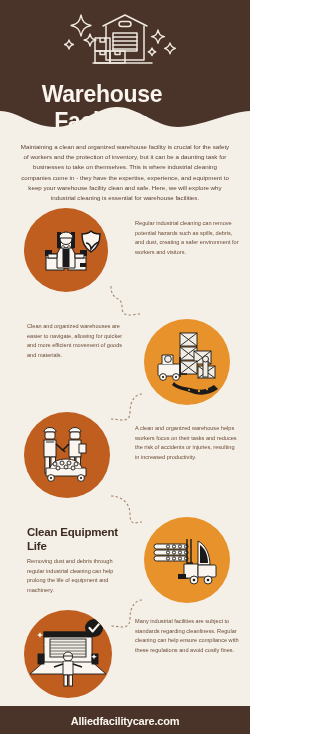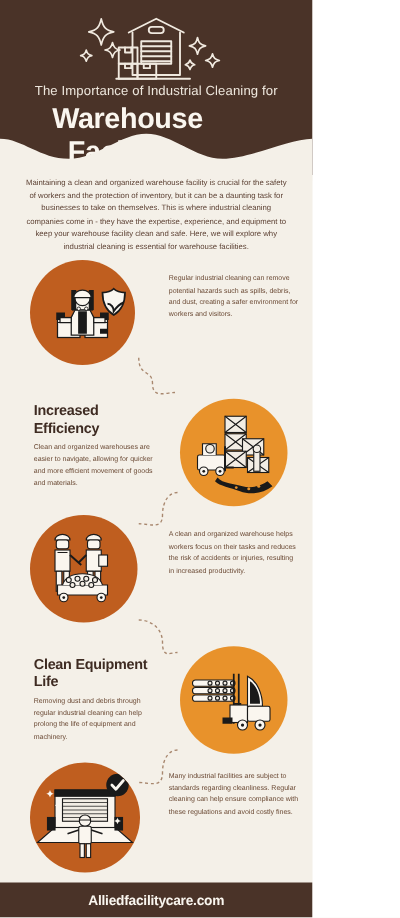--- a/index.html
+++ b/index.html
@@ -175,21 +175,20 @@
         <path d="M81 7 C82.5 14 84.5 16 91 17.5 C84.5 19 82.5 21 81 28 C79.5 21 77.5 19 71 17.5 C77.5 16 79.5 14 81 7 Z"></path>
         <path d="M90 26 C91 30 92.2 31.2 96 32 C92.2 32.8 91 34 90 38 C89 34 87.8 32.8 84 32 C87.8 31.2 89 30 90 26 Z"></path>
         <path d="M69 32 C69.8 35 70.7 35.9 73.5 36.5 C70.7 37.1 69.8 38 69 41 C68.2 38 67.3 37.1 64.5 36.5 C67.3 35.9 68.2 35 69 32 Z"></path>
 
         <path d="M158 22 C159 26.5 160.3 27.8 164.5 28.7 C160.3 29.6 159 30.9 158 35.4 C157 30.9 155.7 29.6 151.5 28.7 C155.7 27.8 157 26.5 158 22 Z"></path>
         <path d="M170 35 C170.9 38.5 172 39.6 175.5 40.4 C172 41.2 170.9 42.3 170 45.8 C169.1 42.3 168 41.2 164.5 40.4 C168 39.6 169.1 38.5 170 35 Z"></path>
         <path d="M152 40 C152.6 42.4 153.4 43.2 155.8 43.8 C153.4 44.4 152.6 45.2 152 47.6 C151.4 45.2 150.6 44.4 148.2 43.8 C150.6 43.2 151.4 42.4 152 40 Z"></path>
       </g>
     </svg>
 
-    <div class="title-sub">The Importance of Industrial Cleaning for</div>
     <div class="title-main">Warehouse Facilities</div>
 
     <svg class="header-wave" viewBox="0 0 250 40" preserveAspectRatio="none">
       <path d="M0 6 C18 6 32 22 55 22 C78 22 96 2 117 2 C138 2 156 22 178 22 C200 22 232 6 250 6 L250 40 L0 40 Z" fill="#F4F0E8"></path>
     </svg>
   </div>
 
   <div class="intro">Maintaining a clean and organized warehouse facility is crucial for the safety of workers and the protection of inventory, but it can be a daunting task for businesses to take on themselves. This is where industrial cleaning companies come in - they have the expertise, experience, and equipment to keep your warehouse facility clean and safe. Here, we will explore why industrial cleaning is essential for warehouse facilities.</div>
 
   <svg class="connector" style="top:286px;height:46px" viewBox="0 0 250 46">
@@ -273,21 +272,20 @@
           <circle cx="32" cy="58" r="1.1" fill="#1A1A1A" stroke="none"></circle>
         </g>
 
         <path d="M30 63 C34 68 44 68 50 70 C57 72 64 70 70 66 L74 70 C66 76 56 77 48 74 C40 71 32 70 28 66 Z" fill="#1A1A1A"></path>
         <circle cx="55" cy="72" r="1.2" fill="#E8922B"></circle>
         <circle cx="63" cy="70" r="1.2" fill="#E8922B"></circle>
         <circle cx="45" cy="71" r="1.1" fill="#E8922B"></circle>
       </svg>
     </div>
     <div class="txt" style="left:27px;top:322px">
-      <div class="sec-title">Increased Efficiency</div>
       <div class="sec-body">Clean and organized warehouses are easier to navigate, allowing for quicker and more efficient movement of goods and materials.</div>
     </div>
   </div>
 
   <div class="section">
     <div class="circle" style="left:24px;top:412px;width:86px;height:86px;background:#BF5E1F">
       <svg viewBox="0 0 86 86" width="86" height="86">
         <g stroke="#1A1A1A" stroke-width="0.9" fill="#FAF6EF">
 
           <path d="M20 20 a6 4.5 0 0 1 12 0 z"></path>

